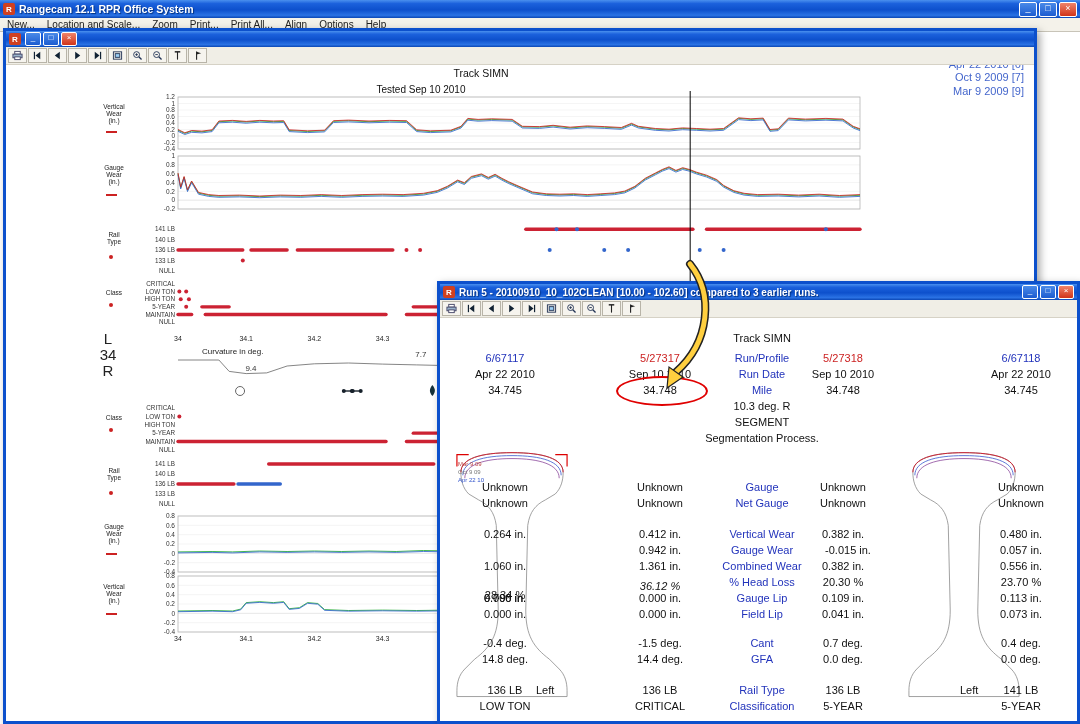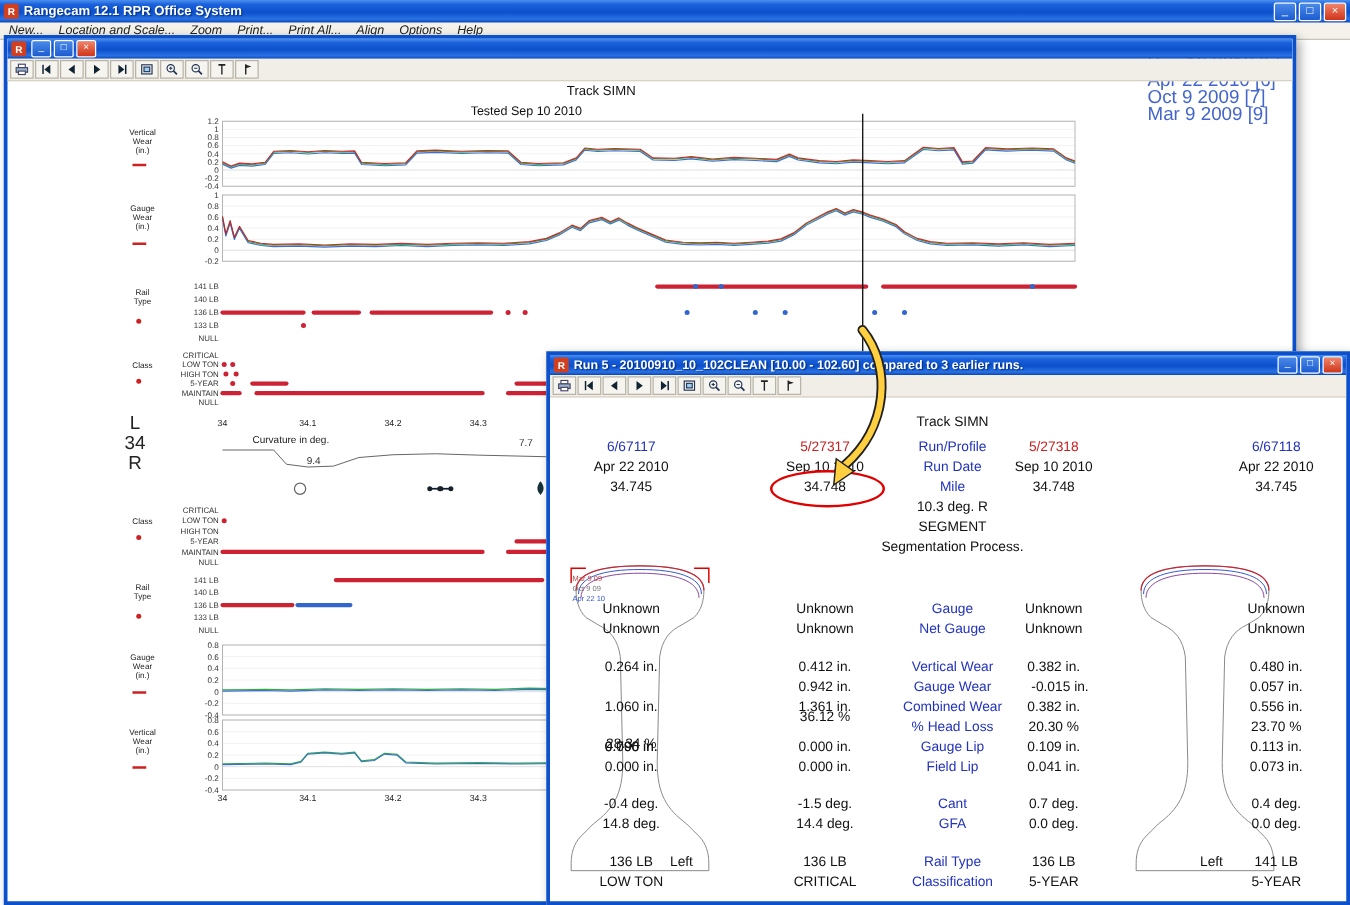--- a/index.html
+++ b/index.html
@@ -15,41 +15,41 @@
   .btns{display:flex;gap:2px;}
   .winbtn{width:16px;height:13px;border:1px solid #fff;border-radius:2px;color:#fff;font-size:9px;line-height:11px;
     text-align:center;background:linear-gradient(#4a8ae8,#1c5cd0);cursor:default;}
   .winbtn.close{background:linear-gradient(#f0846a,#d0341a);}
   .child .titlebar{height:16px;}
   .child .titlebar .ttext{font-size:10px;}
   .child .winbtn{width:14px;height:12px;font-size:8px;line-height:10px;}
 
   #menubar{height:13px;background:#f4f2ea;border-bottom:1px solid #c8c4b8;display:flex;gap:2px;
     font-size:10px;padding:0 2px;align-items:center;position:relative;z-index:1;}
-  .menu-item{padding:0 5px;color:#222;font-style:italic;}
+  .menu-item{padding:0 5px;color:#222;}
 
   .window{position:absolute;background:#fff;border:3px solid #0c50cc;box-shadow:3px 3px 8px rgba(0,0,0,0.35);overflow:hidden;}
   #win1{left:3px;top:28px;width:1028px;height:690px;z-index:1;}
   #win2{left:437px;top:281px;width:637px;height:437px;z-index:10;}
 
   .toolbar{position:relative;z-index:2;height:15px;background:#f0eee6;border-bottom:1px solid #d6d2c6;
     display:flex;gap:1px;padding:1px 2px;align-items:center;}
   .tbtn{width:17px;height:13px;border:1px solid #b8b4a8;background:#f6f4ee;display:flex;align-items:center;justify-content:center;}
 
   
   #w1svg{position:absolute;left:0;top:0;z-index:0;}
   .chart-title{position:absolute;left:175px;width:600px;top:36px;text-align:center;font-size:10.5px;color:#111;z-index:1;}
   .chart-subtitle{position:absolute;left:175px;width:480px;top:53px;text-align:center;font-size:10px;color:#111;z-index:1;}
   .axis-label{position:absolute;left:86px;width:44px;font-size:6.5px;line-height:7px;text-align:center;
     white-space:pre-line;color:#222;z-index:1;}
   .red-dash{position:absolute;left:100px;width:11px;height:2px;background:#cc2222;z-index:1;}
   .red-dot{position:absolute;left:103px;width:4px;height:4px;border-radius:50%;background:#cc2222;z-index:1;}
   .track-label{position:absolute;left:84px;top:300px;width:36px;font-size:15px;line-height:16px;text-align:center;
     white-space:pre-line;color:#222;z-index:1;}
-  #w1legend{position:absolute;right:10px;top:13px;font-size:15px;line-height:13.5px;z-index:1;}
+  #w1legend{position:absolute;right:10px;top:13px;text-align:right;font-size:11px;line-height:13.5px;z-index:1;}
 
   
   #w2body{position:absolute;left:0;top:0;right:0;bottom:0;z-index:1;}
   .w2title{position:absolute;left:247px;top:48px;width:150px;text-align:center;font-size:11px;color:#111;z-index:2;}
   .w2cell{position:absolute;text-align:center;font-size:11px;line-height:13px;z-index:2;}
   .side-label{position:absolute;font-size:11px;color:#111;z-index:3;}
   .rail-leg{position:absolute;left:18px;font-size:6px;line-height:8px;z-index:2;}
   .railsvg{position:absolute;z-index:1;}
   .ellipse{position:absolute;left:176px;top:92px;width:88px;height:26px;border:2.5px solid #e00000;border-radius:50%;z-index:4;}
 
@@ -508,21 +508,21 @@
         <div class="w2cell" style="left: 150px; top: 260px; width: 140px; color: rgb(17, 17, 17);">0.942 in.</div>
         <div class="w2cell" style="left: 244px; top: 260px; width: 156px; color: rgb(34, 51, 187);">Gauge Wear</div>
         <div class="w2cell" style="left: 346px; top: 260px; width: 124px; color: rgb(17, 17, 17);">-0.015 in.</div>
         <div class="w2cell" style="left: 515px; top: 260px; width: 132px; color: rgb(17, 17, 17);">0.057 in.</div>
         <div class="w2cell" style="left: -5px; top: 276px; width: 140px; color: rgb(17, 17, 17);">1.060 in.</div>
         <div class="w2cell" style="left: 150px; top: 276px; width: 140px; color: rgb(17, 17, 17);">1.361 in.</div>
         <div class="w2cell" style="left: 244px; top: 276px; width: 156px; color: rgb(34, 51, 187);">Combined Wear</div>
         <div class="w2cell" style="left: 341px; top: 276px; width: 124px; color: rgb(17, 17, 17);">0.382 in.</div>
         <div class="w2cell" style="left: 515px; top: 276px; width: 132px; color: rgb(17, 17, 17);">0.556 in.</div>
         <div class="w2cell" style="left: -5px; top: 292px; width: 140px; color: rgb(17, 17, 17); margin-top: 13px;">28.34 %</div>
-        <div class="w2cell" style="left: 150px; top: 284px; width: 140px; color: rgb(17, 17, 17);">36.12 %</div>
+        <div class="w2cell" style="left: 150px; top: 296px; width: 140px; color: rgb(17, 17, 17); font-style: italic;">36.12 %</div>
         <div class="w2cell" style="left: 244px; top: 292px; width: 156px; color: rgb(34, 51, 187);">% Head Loss</div>
         <div class="w2cell" style="left: 341px; top: 292px; width: 124px; color: rgb(17, 17, 17);">20.30 %</div>
         <div class="w2cell" style="left: 515px; top: 292px; width: 132px; color: rgb(17, 17, 17);">23.70 %</div>
         <div class="w2cell" style="left: -5px; top: 308px; width: 140px; color: rgb(17, 17, 17);">0.000 in.</div>
         <div class="w2cell" style="left: 150px; top: 308px; width: 140px; color: rgb(17, 17, 17);">0.000 in.</div>
         <div class="w2cell" style="left: 244px; top: 308px; width: 156px; color: rgb(34, 51, 187);">Gauge Lip</div>
         <div class="w2cell" style="left: 341px; top: 308px; width: 124px; color: rgb(17, 17, 17);">0.109 in.</div>
         <div class="w2cell" style="left: 515px; top: 308px; width: 132px; color: rgb(17, 17, 17);">0.113 in.</div>
         <div class="w2cell" style="left: -5px; top: 324px; width: 140px; color: rgb(17, 17, 17);">0.000 in.</div>
         <div class="w2cell" style="left: 150px; top: 324px; width: 140px; color: rgb(17, 17, 17);">0.000 in.</div>

